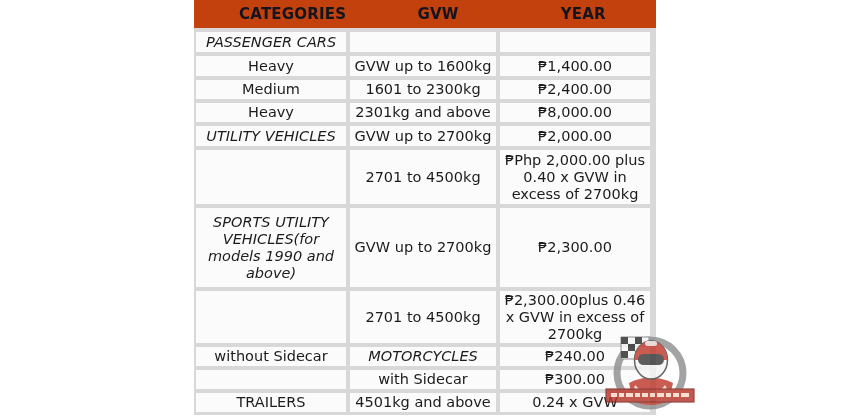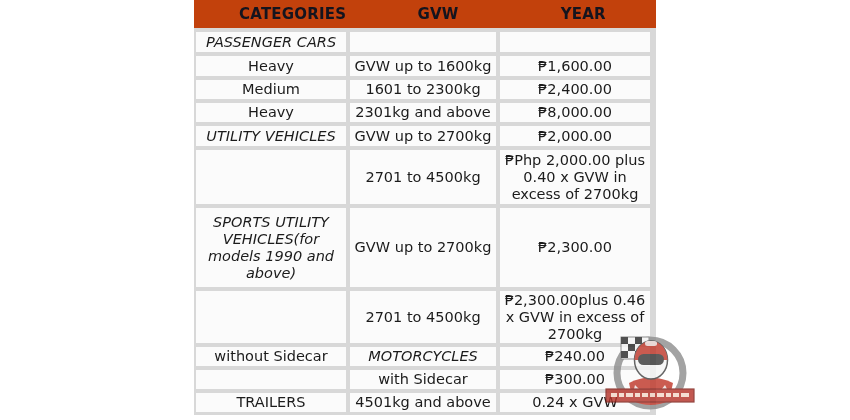--- a/index.html
+++ b/index.html
@@ -51,21 +51,21 @@
       <div class="hcell">GVW</div>
       <div class="hcell">YEAR</div>
     </div>
     <div class="tbody" id="tbody">
     <div class="cell cat italic">PASSENGER CARS</div>
     <div class="cell gvw"></div>
     <div class="cell year"></div>
 
     <div class="cell cat">Heavy</div>
     <div class="cell gvw">GVW up to 1600kg</div>
-    <div class="cell year">₱1,600.00</div>
+    <div class="cell year">₱1,400.00</div>
 
     <div class="cell cat">Medium</div>
     <div class="cell gvw">1601 to 2300kg</div>
     <div class="cell year">₱2,400.00</div>
 
     <div class="cell cat">Heavy</div>
     <div class="cell gvw">2301kg and above</div>
     <div class="cell year">₱8,000.00</div>
 
     <div class="cell cat italic">UTILITY VEHICLES</div>

